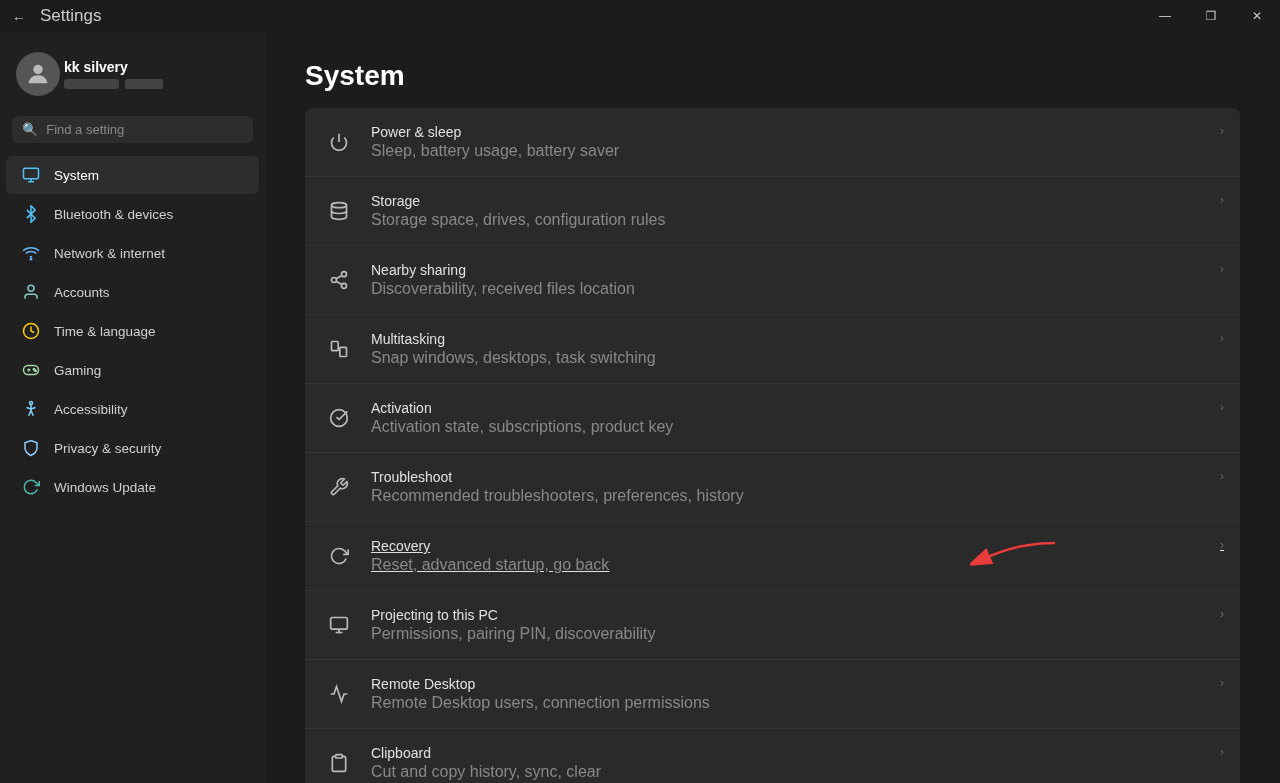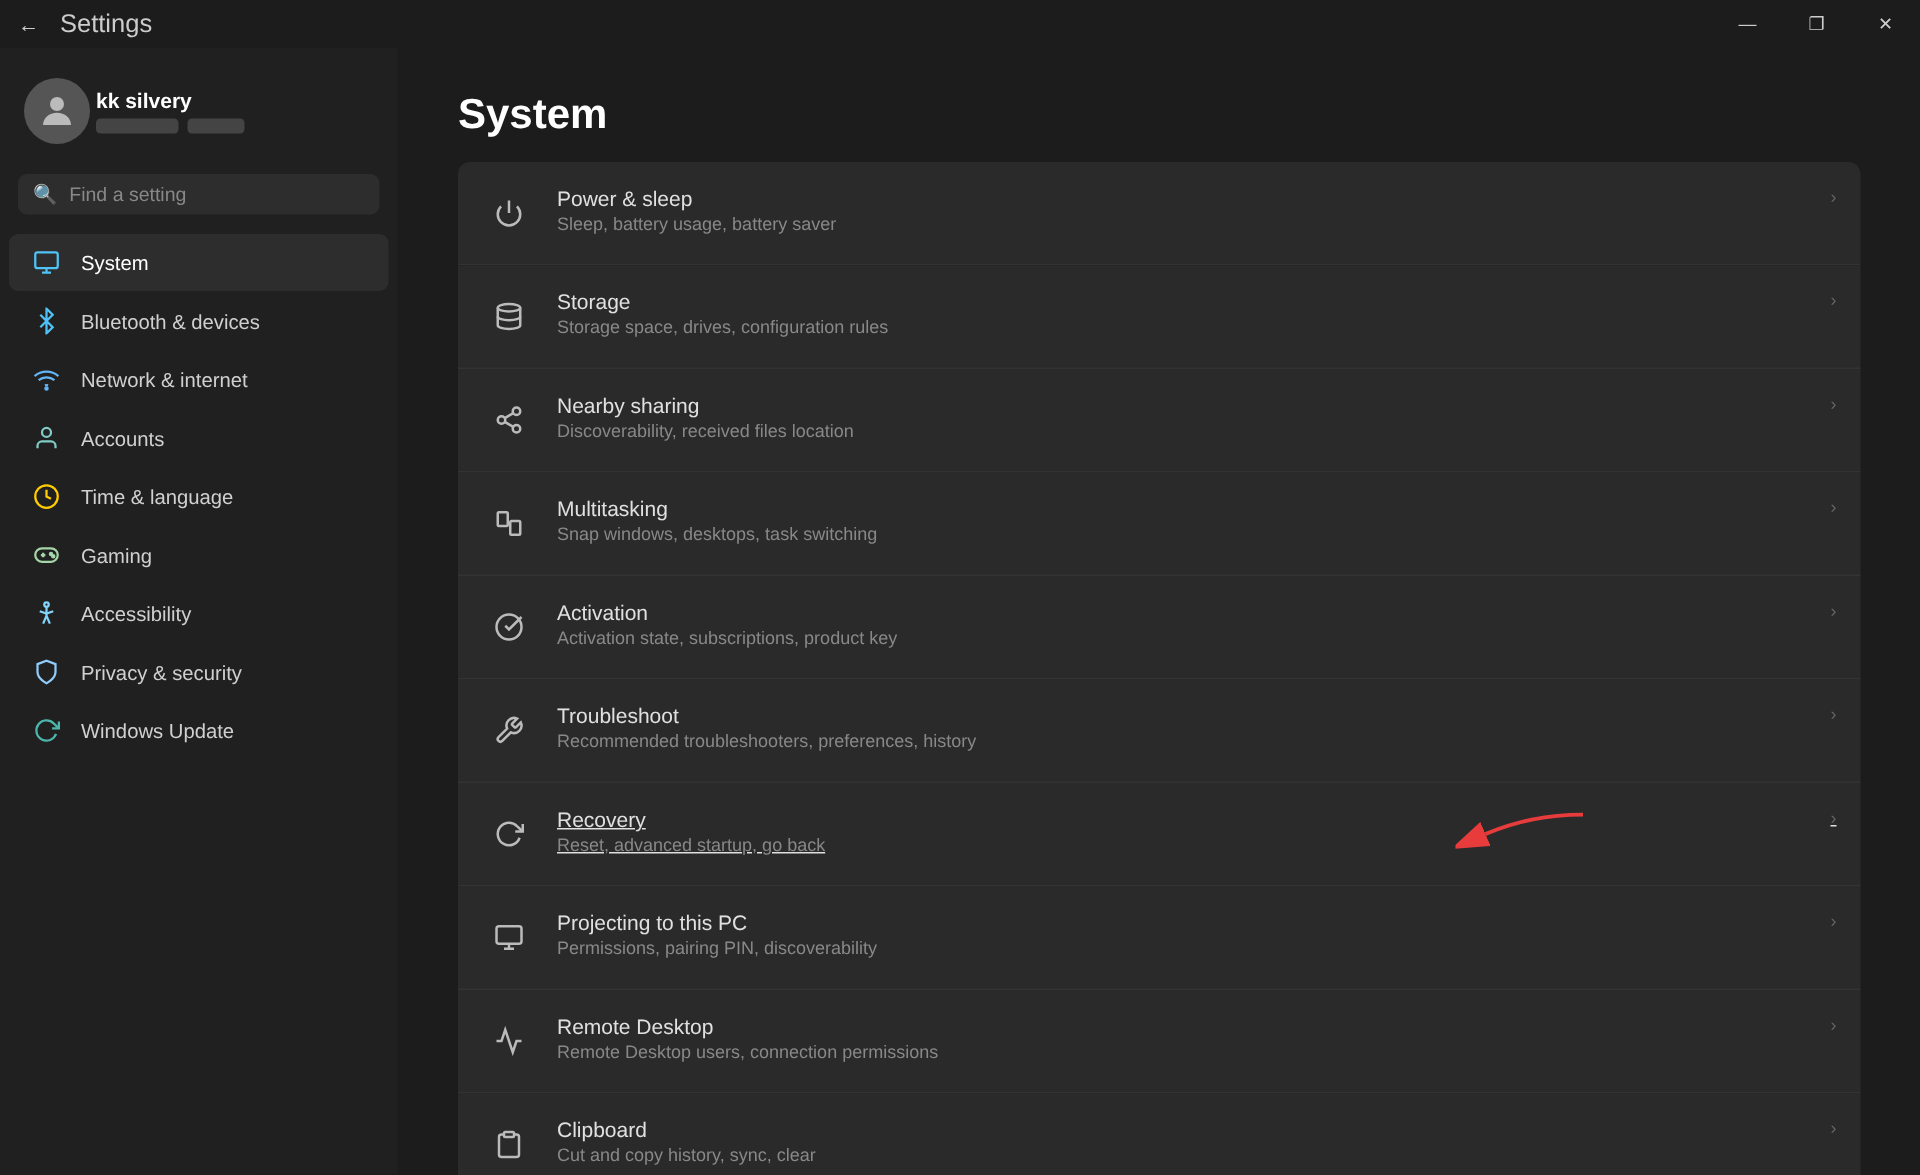--- a/index.html
+++ b/index.html
@@ -205,21 +205,21 @@
       font-size: 18px;
       margin-right: 14px;
     }
     .settings-item-text { flex: 1; }
     .settings-item-title {
       font-size: 14px;
       color: #e0e0e0;
       font-weight: 400;
     }
     .settings-item-desc {
-      font-size: 12px;
+      font-size: 16px;
       color: #888;
       margin-top: 2px;
     }
     .settings-item-chevron {
       color: #666;
       font-size: 12px;
     }
   </style>
 </head>
 <body>

